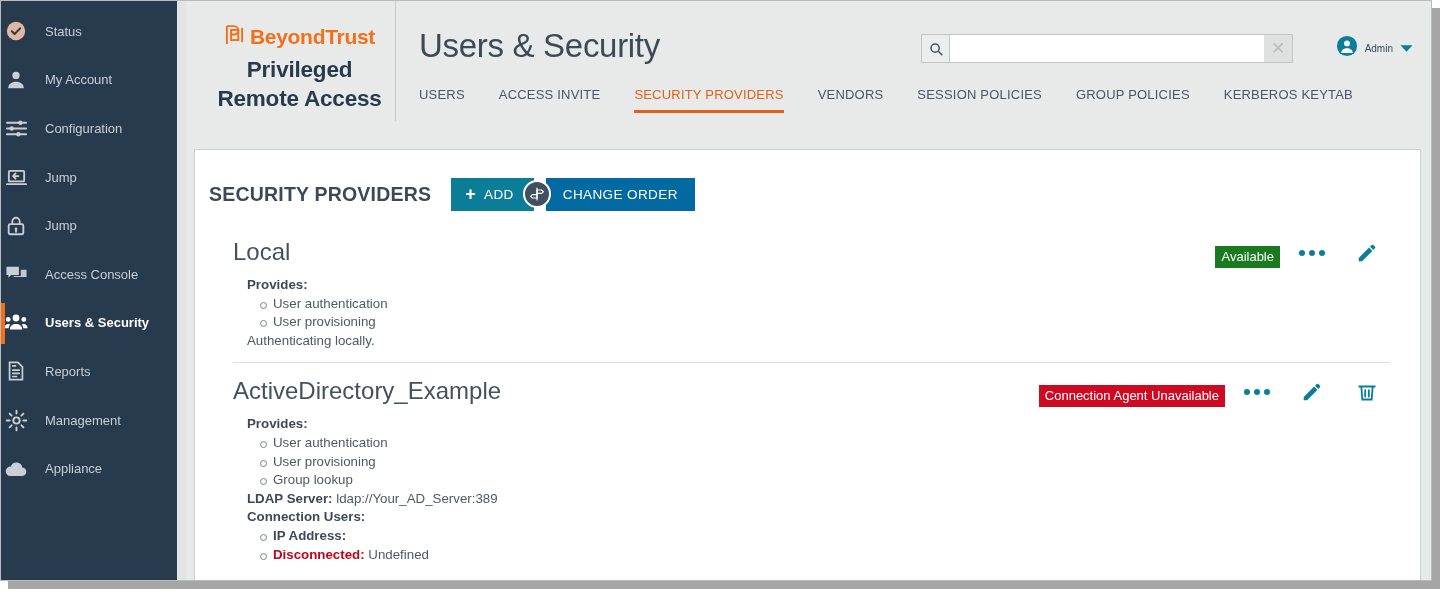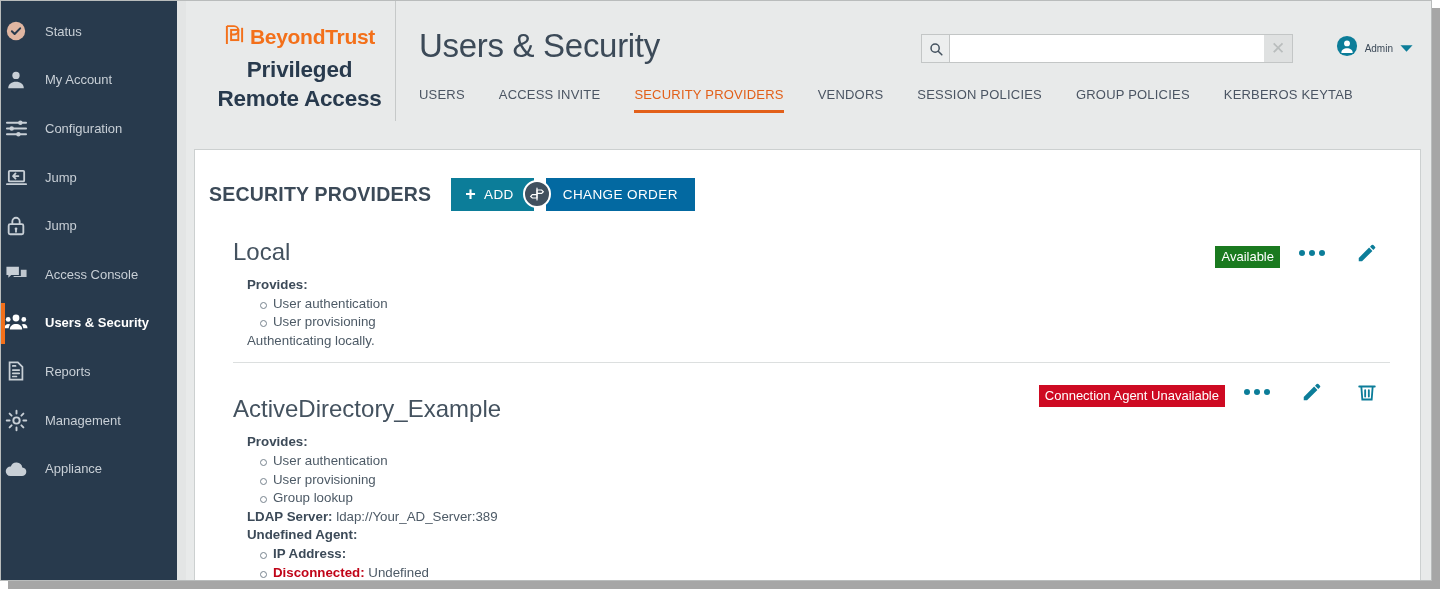--- a/index.html
+++ b/index.html
@@ -140,21 +140,21 @@
   .guide-badge {
     width: 28px; height: 28px; border-radius: 50%;
     background: #41505e; border: 2px solid #ffffff;
     display: flex; align-items: center; justify-content: center;
     margin: 0 -11px; z-index: 3; position: relative; cursor: pointer;
   }
 
   
   .rows { margin-top: 24px; padding-left: 24px; padding-right: 8px; }
   .row { position: relative; padding-bottom: 12px; }
-  .row + .row { border-top: 1px solid #dcdfdf; padding-top: 32px; }
+  .row + .row { border-top: 1px solid #dcdfdf; padding-top: 14px; }
   .prov-name { font-size: 24px; color: #44525f; margin-bottom: 10px; }
   .prov-body { font-size: 13.3px; color: #4d5a66; line-height: 18.6px; padding-left: 14px; }
   .lbl { font-weight: bold; color: #3c4a58; }
   .lbl-red { font-weight: bold; color: #c00418; }
   .bullets { list-style: none; padding-left: 26px; }
   .bullets li { position: relative; }
   .bullets li::before {
     content: ""; position: absolute; left: -13px; top: 7px;
     width: 5px; height: 5px; border: 1px solid #77838e; border-radius: 50%;
   }
@@ -421,21 +421,21 @@
               <div class="lbl">Provides:</div>
               <ul class="bullets">
                 <li>User authentication</li>
                 <li>User provisioning</li>
                 <li>Group lookup</li>
               </ul>
               <div class="plain">
                 <span class="lbl">LDAP Server:</span>
                 <span>ldap://Your_AD_Server:389</span>
               </div>
-              <div class="lbl plain">Undefined Agent:</div>
+              <div class="lbl plain">Connection Users:</div>
               <ul class="bullets">
                 <li>
                   <span class="lbl">IP Address:</span>
                   <span></span>
                 </li>
                 <li>
                   <span class="lbl-red">Disconnected:</span>
                   <span>Undefined</span>
                 </li>
               </ul>

